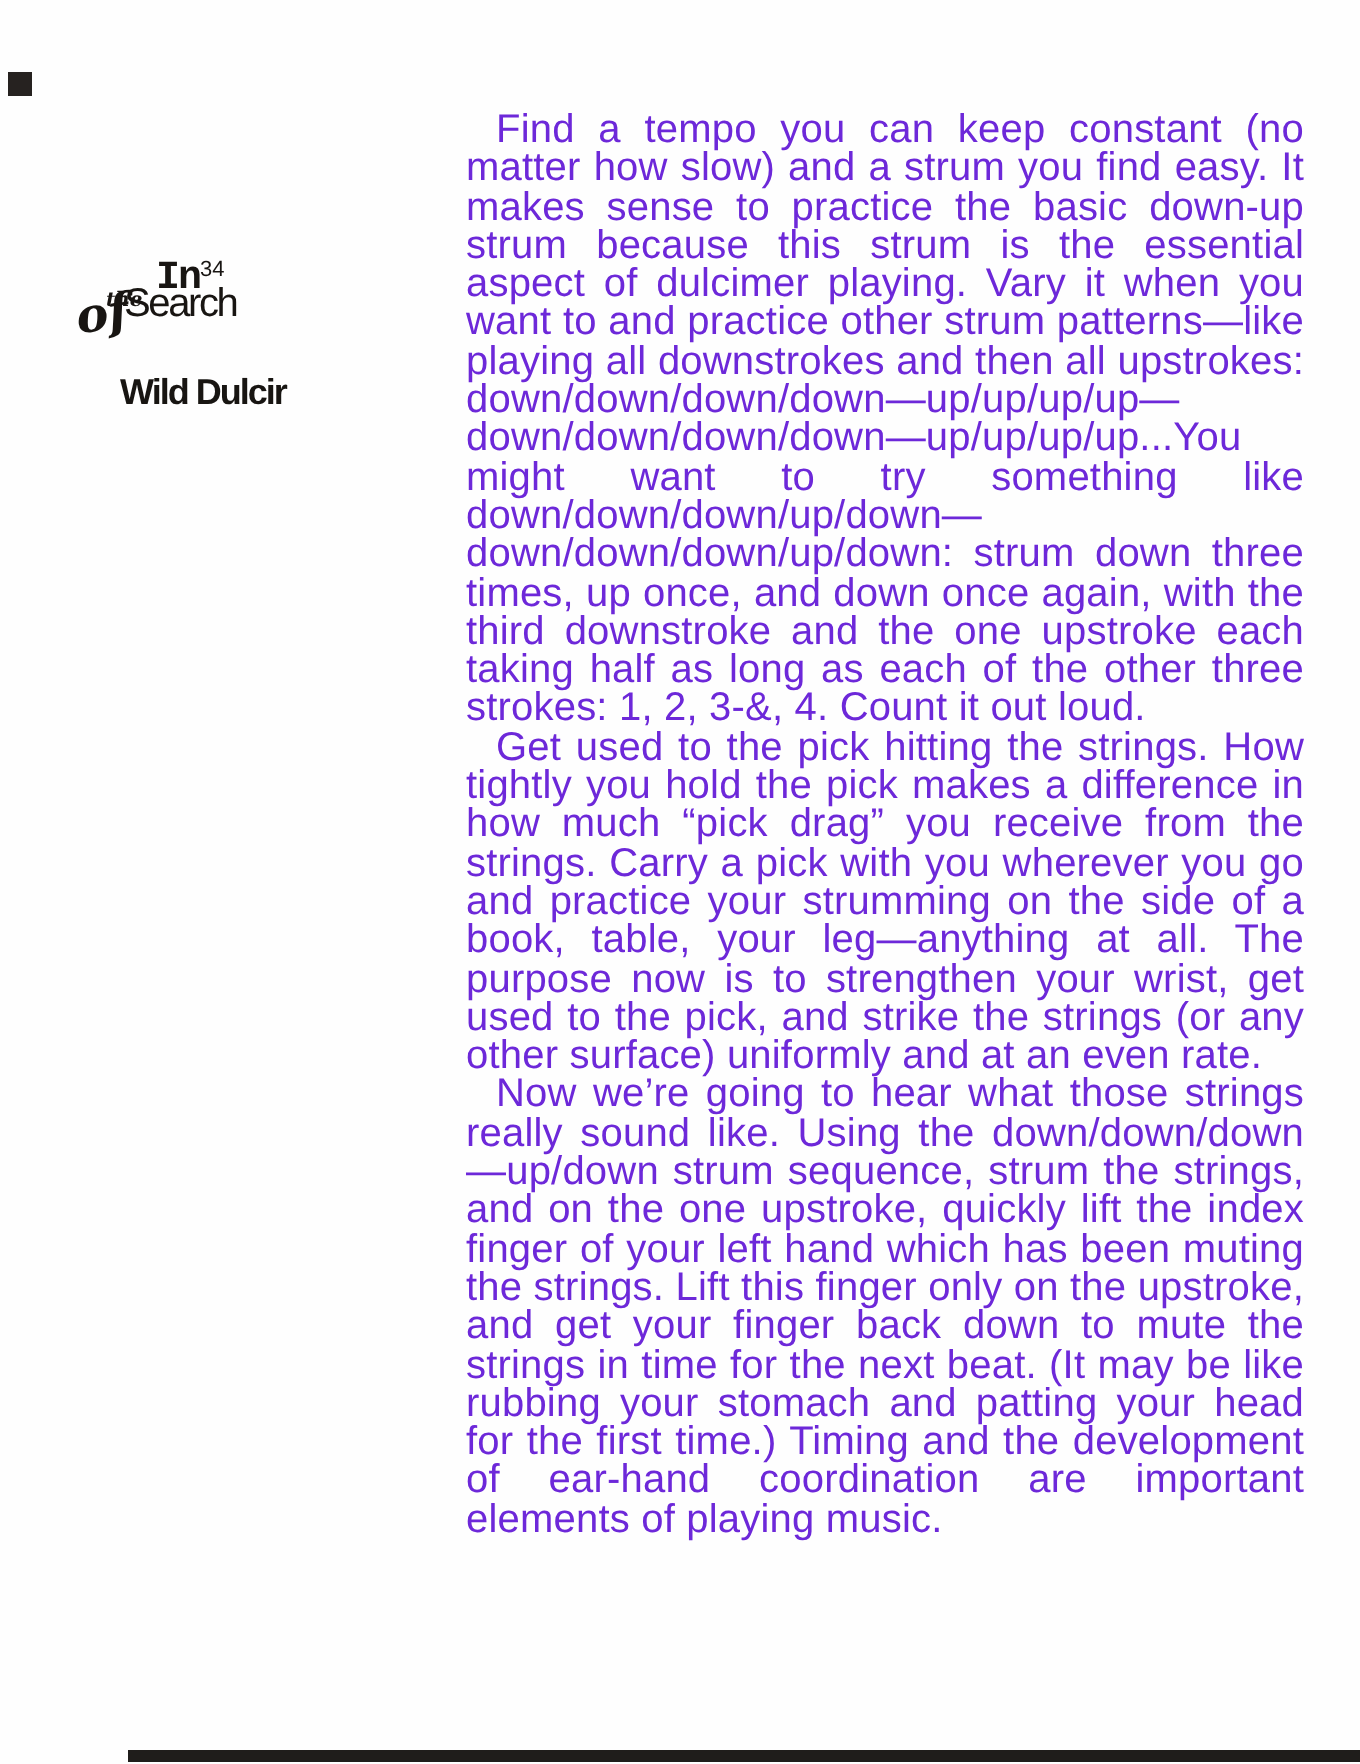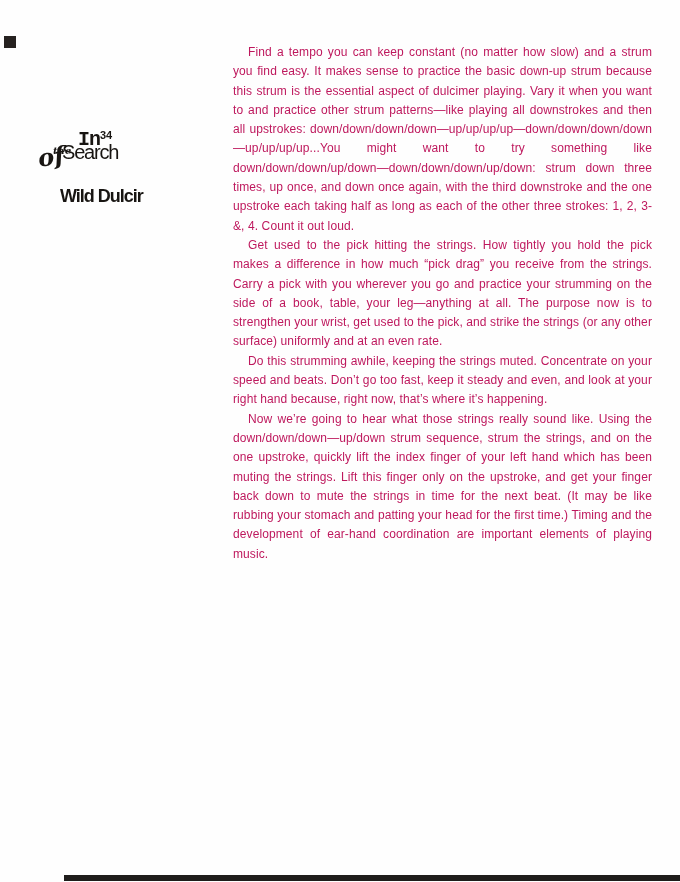--- a/index.html
+++ b/index.html
@@ -50,21 +50,21 @@
     font-size: 20px;
     font-weight: bold;
     letter-spacing: -1px;
     font-family: Liberation Mono, monospace;
   }
   .logo .page-num {
     position: absolute;
     left: 60px;
     top: 1px;
     font-size: 11px;
-    font-weight: bold;
+    font-weight: normal;
   }
   .logo .line-search {
     position: absolute;
     left: 22px;
     top: 13px;
     font-size: 20px;
     font-weight: normal;
     letter-spacing: -1.2px;
   }
   .logo .line-wild {
@@ -95,24 +95,24 @@
     font-style: italic;
     font-weight: bold;
     font-size: 24px;
     transform: rotate(-8deg);
   }
 
   
   .text-col {
     position: absolute;
     left: 233px;
-    top: 43px;
+    top: 56px;
     width: 419px;
-    color: #be185d;
-    font-size: 12px;
+    color: #6d28d9;
+    font-size: 20px;
     line-height: 19.3px;
     letter-spacing: 0.1px;
     text-align: justify;
   }
   .text-col p {
     margin: 0;
     padding: 0;
     text-indent: 15px;
   }
   .text-col .u {
@@ -131,19 +131,18 @@
     <span class="script-the">the</span>
     <span class="line-in">In</span>
     <span class="page-num">34</span>
     <span class="line-search">Search</span>
     <span class="line-wild">Wild Dulcir</span>
   </div>
 
   <div class="text-col">
       <p><span>Find a tempo you can keep constant (no matter how slow) and a strum you find easy. It makes sense to practice the basic down-up strum because this strum is the essential aspect of dulcimer playing. Vary it when you want to and practice other strum patterns—like playing all downstrokes and then all upstrokes: down/down/down/down—up/up/up/up—down/down/down/down—up/up/up/up...You might want to try something like down/down/down/up/down—down/down/down/up/down: strum down three times, up once, and down once again, with the third downstroke and the one upstroke each taking half as long as each of the other three strokes: 1, 2, 3-&amp;, 4. Count it out loud.</span></p>
       <p><span>Get used to the pick hitting the strings. How tightly you hold the pick makes a difference in how much “pick drag” you receive from the strings. Carry a pick with you wherever you go and practice your strumming on the side of a book, table, your leg—anything at all. The purpose now is to strengthen your wrist, get used to the pick, and strike the strings (or any other surface) uniformly and at an even rate.</span></p>
-      <p><span>Do this strumming awhile, keeping the strings muted. Concentrate on your speed and beats. Don’t go too fast, keep it steady and even, and look at your right hand because, right now, that’s where it’s happening.</span></p>
       <p><span>Now we’re going to hear what those strings really sound like. Using the down/down/down—up/down strum sequence, strum the strings, and on the one </span><span class="u">up</span><span>stroke, quickly lift the index finger of your left hand which has been muting the strings. Lift this finger only on the upstroke, and get your finger back down to mute the strings in time for the next beat. (It may be like rubbing your stomach and patting your head for the first time.) </span><span class="u">Timing</span><span> and the development of ear-hand coordination are important elements of playing music.</span></p>
     </div>
 
   <div class="artifact-bottom-bar"></div>
 
 </div>
 
 </body></html>

